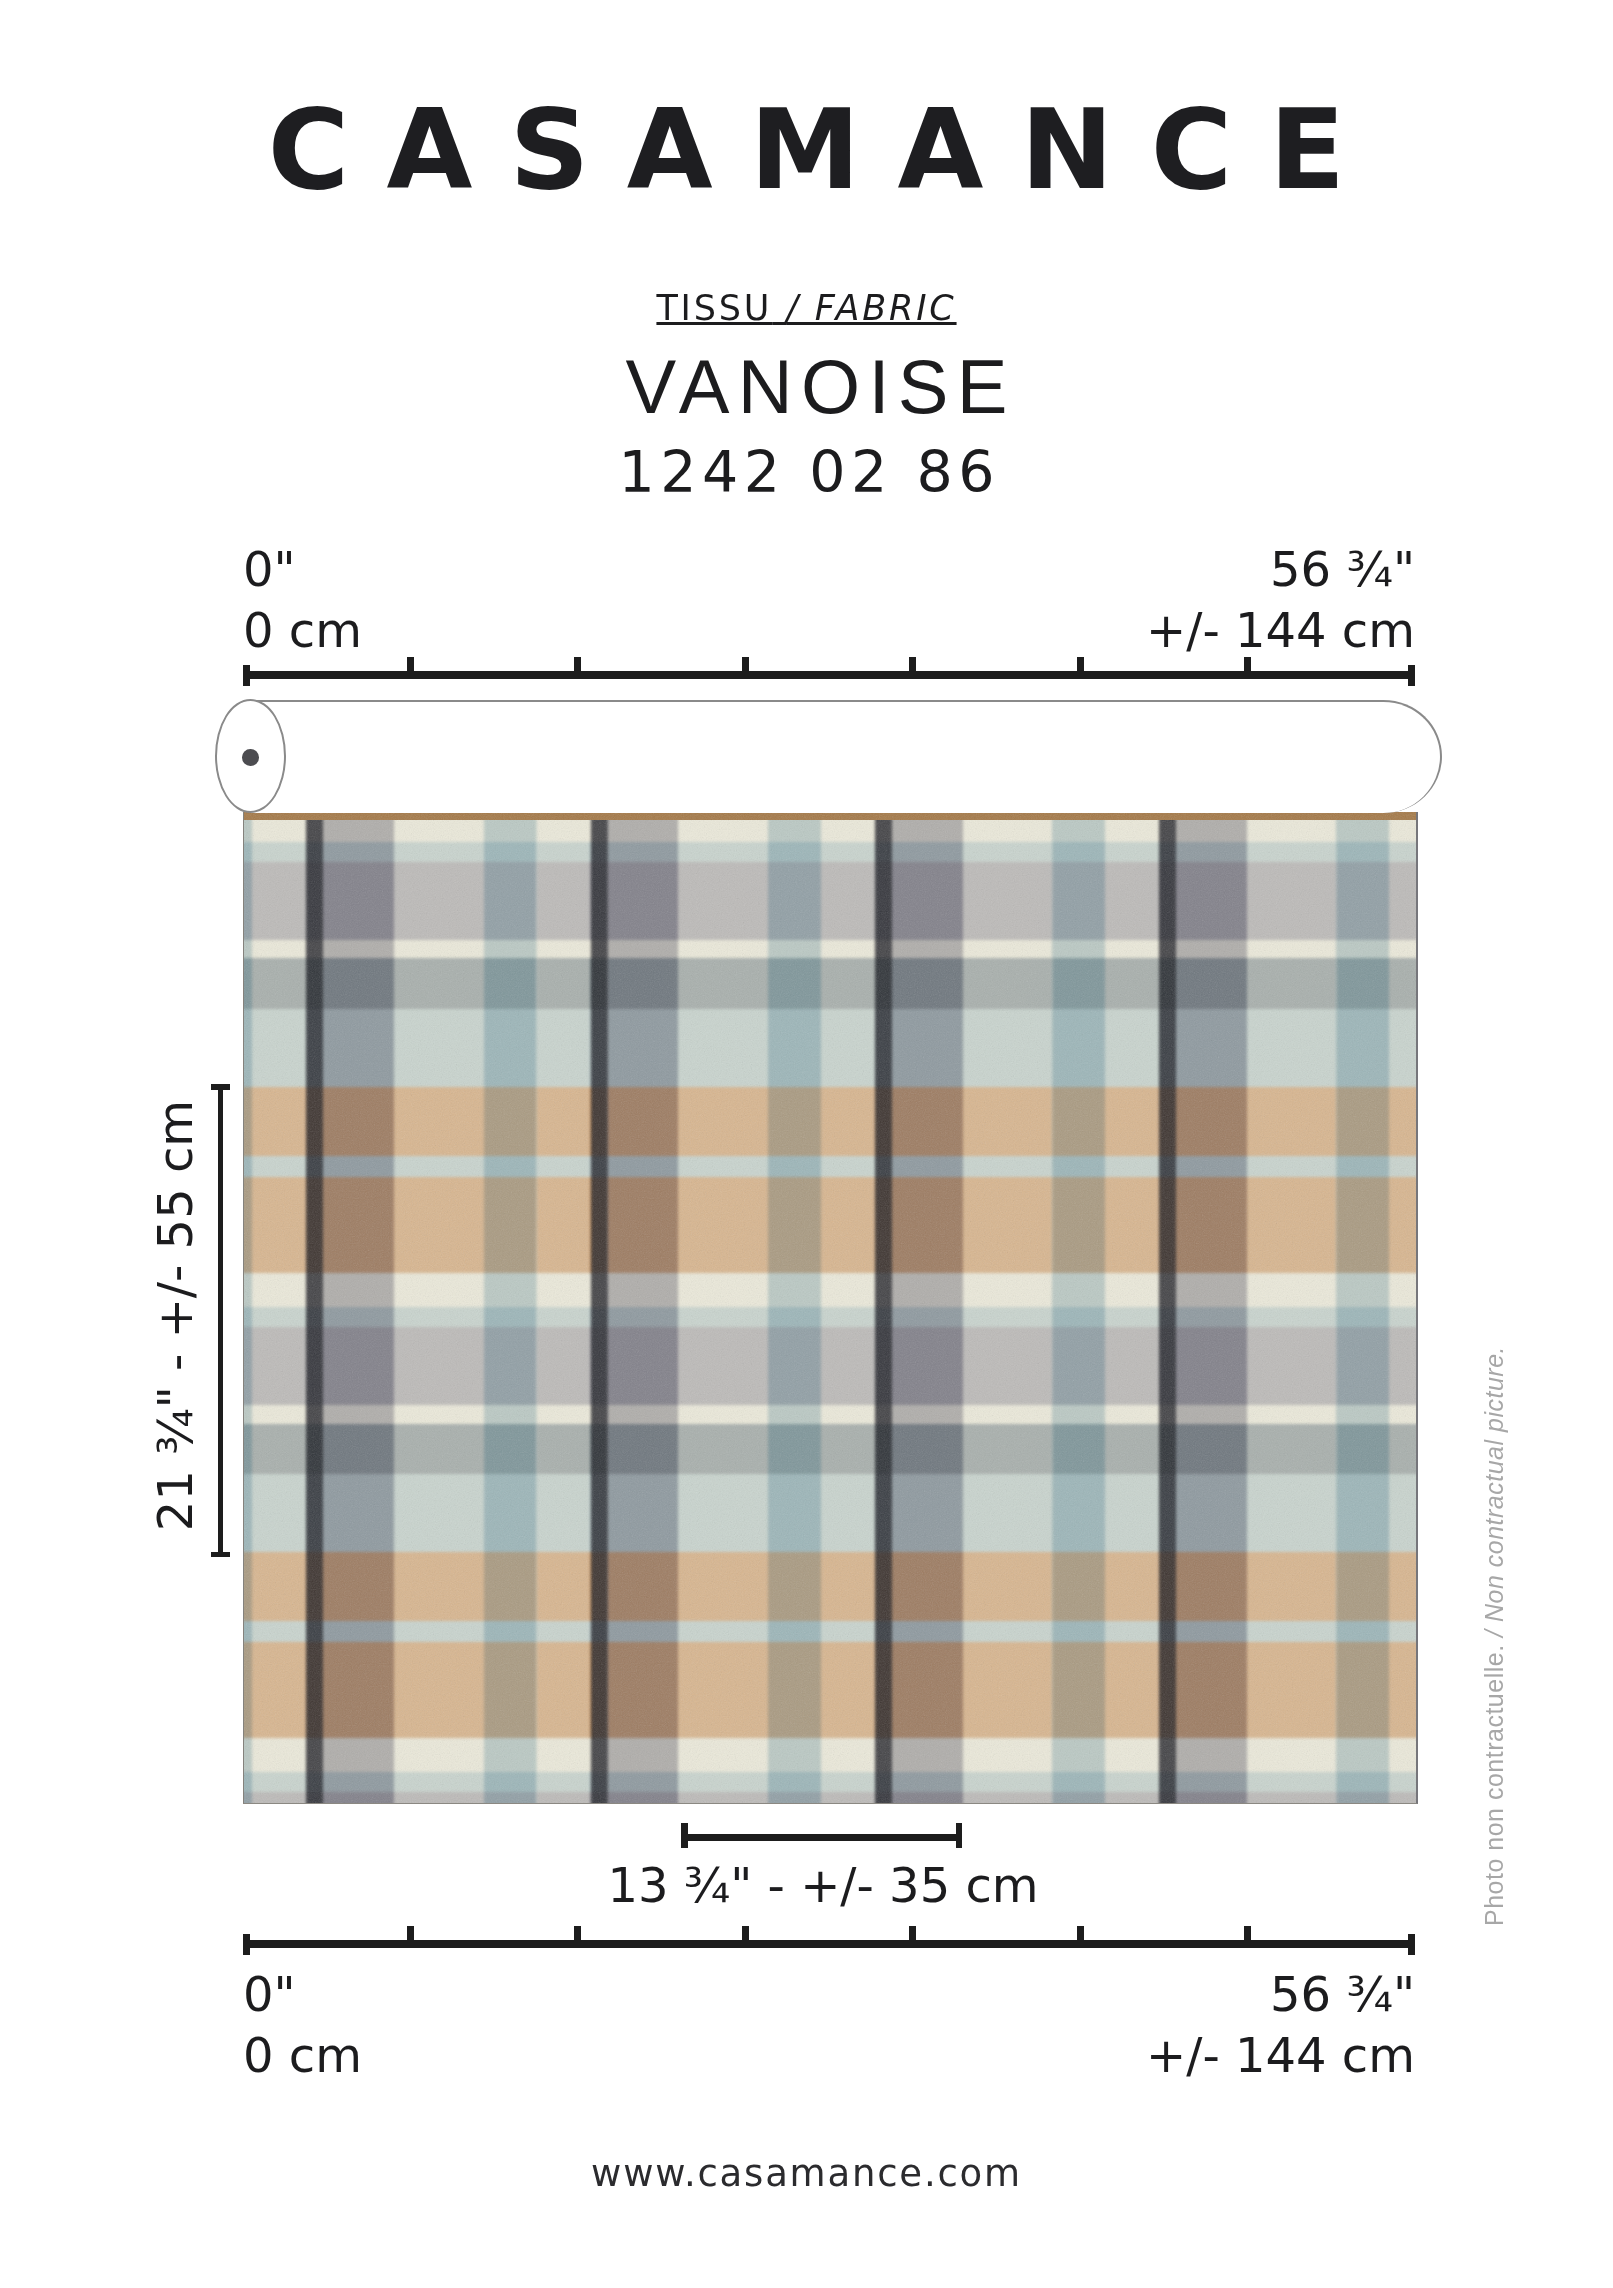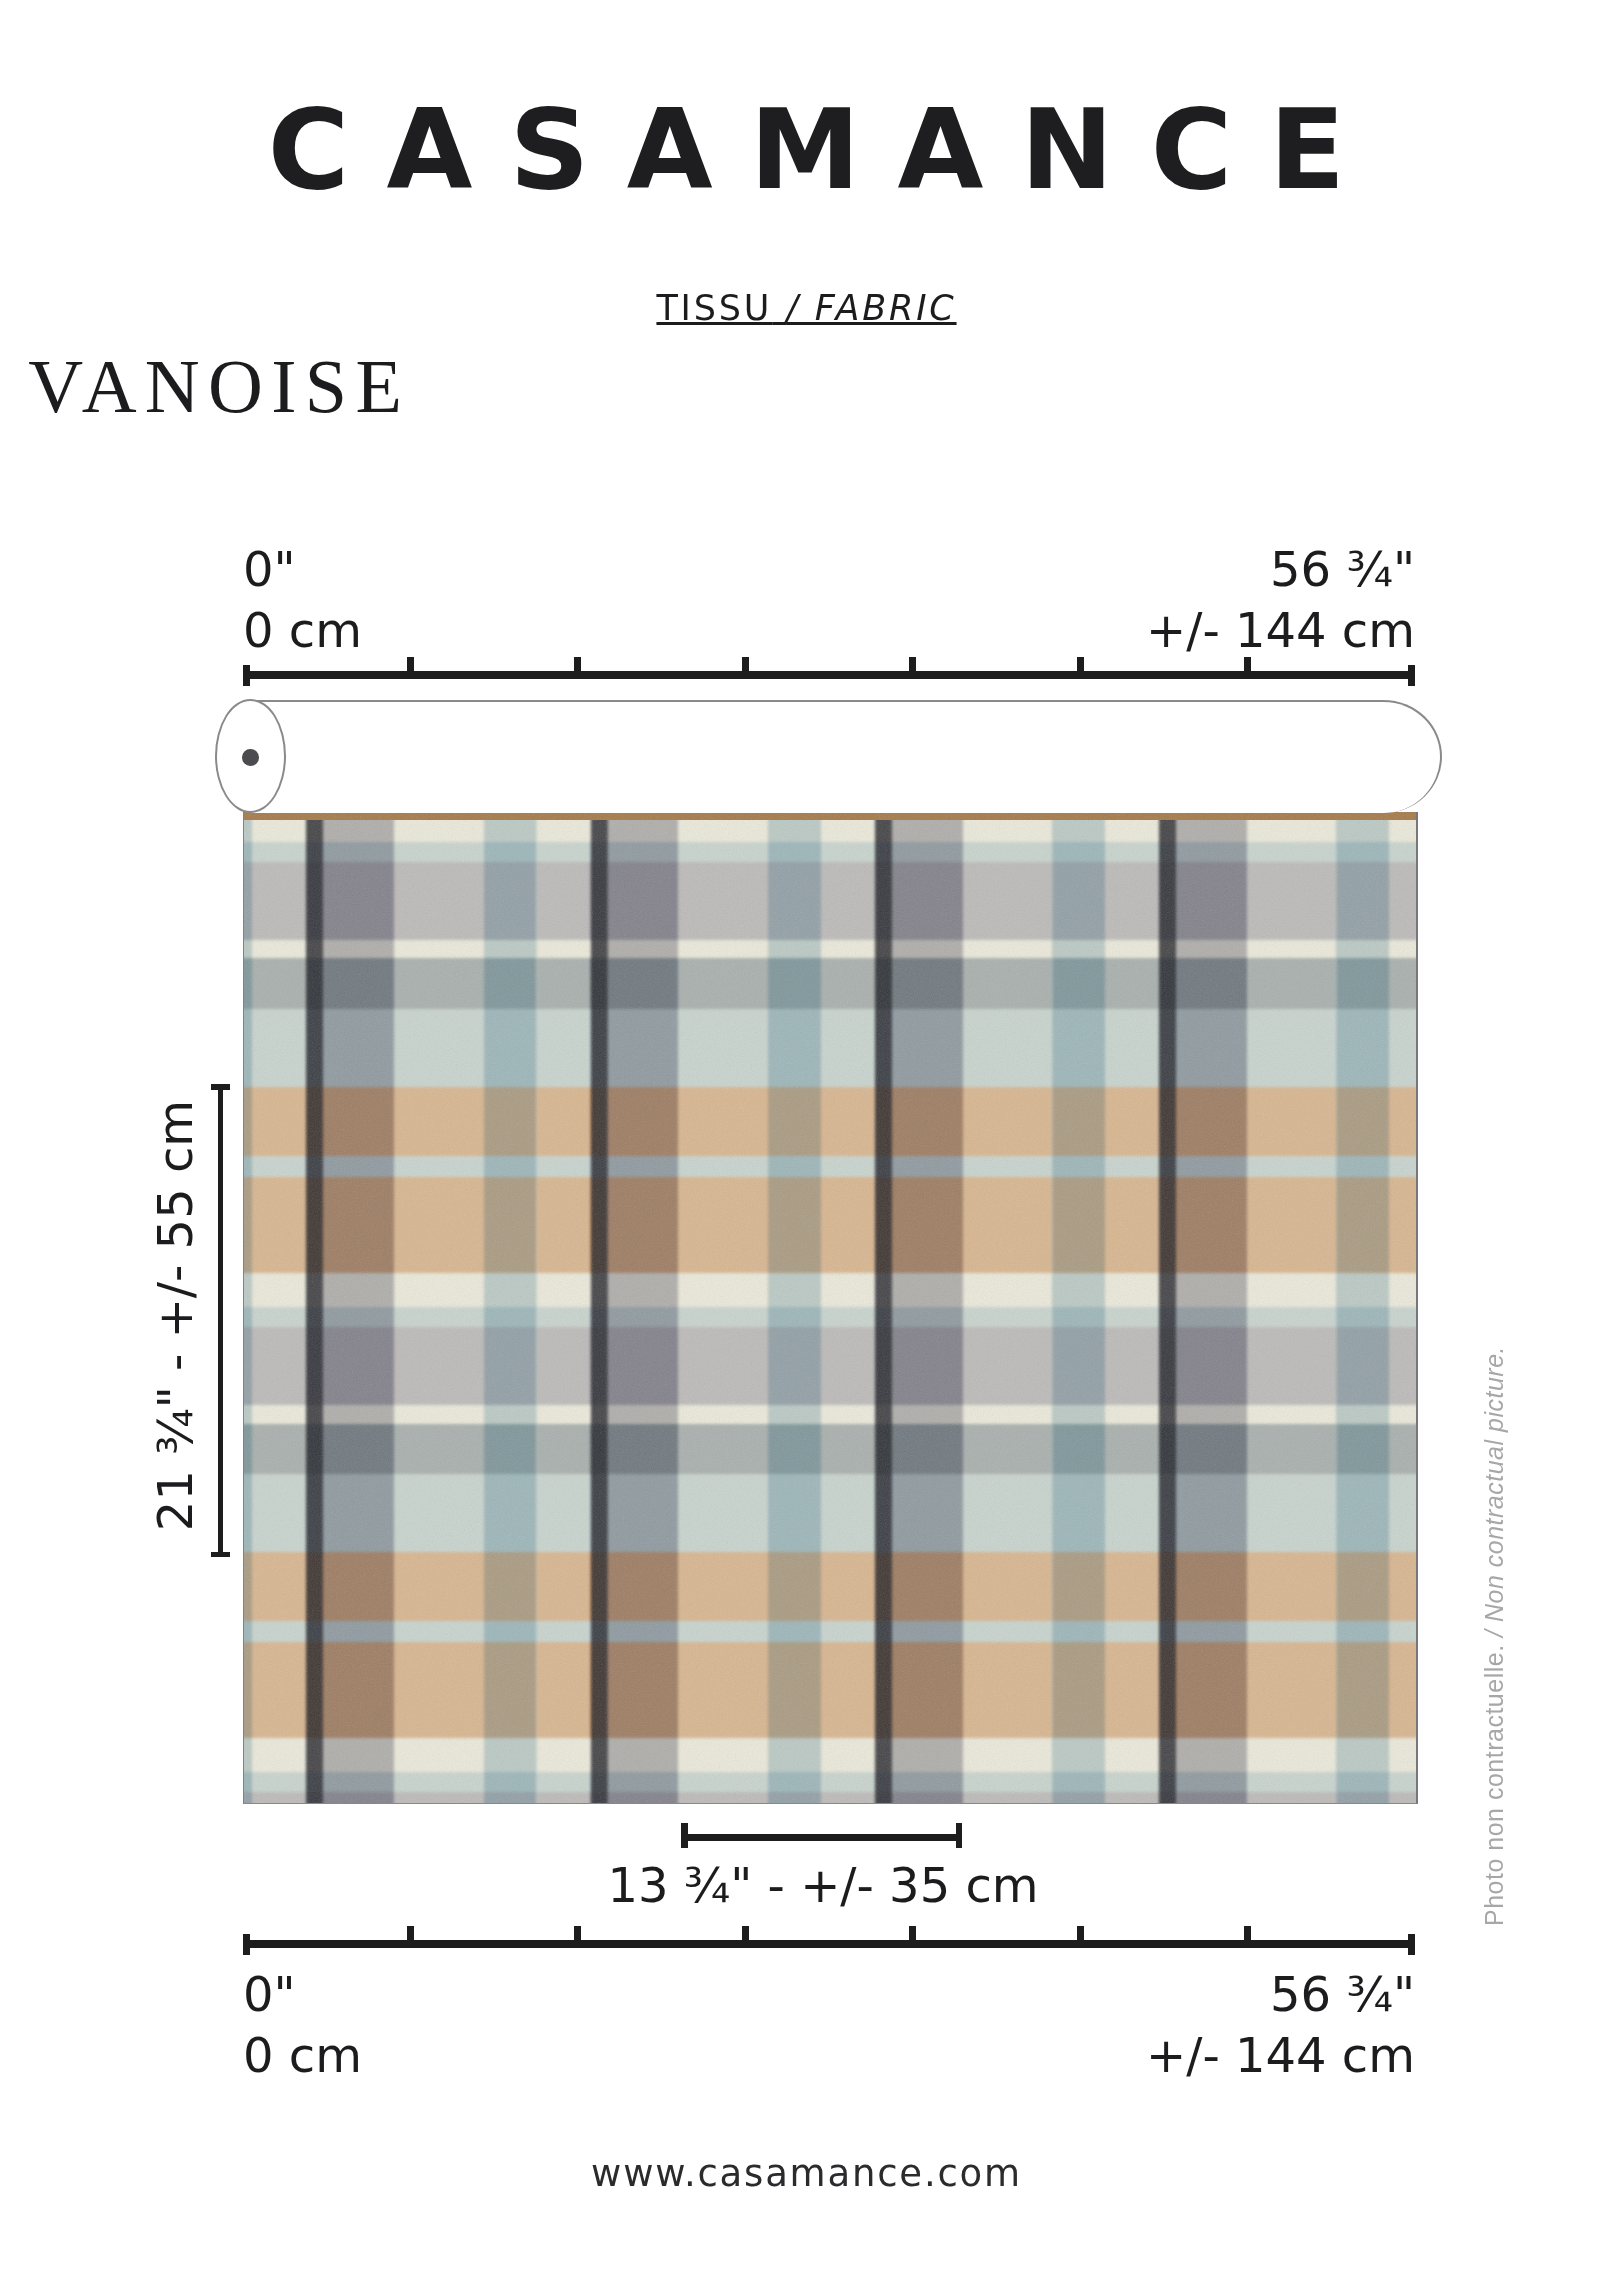--- a/index.html
+++ b/index.html
@@ -7,21 +7,21 @@
         font-family:"Liberation Sans",sans-serif;color:#1f1f22;}
   .abs{position:absolute;}
 
   
   .brand{left:0;right:0;top:85px;text-align:center;
          font-family:"DejaVu Sans",sans-serif;font-size:111px;font-weight:700;
          letter-spacing:.335em;text-indent:.335em;color:#1e1e21;white-space:nowrap;}
   .category{left:0;right:0;top:288px;text-align:center;font-family:"DejaVu Sans",sans-serif;
             font-size:35px;letter-spacing:2.8px;color:#1c1c1e;text-decoration:underline;}
   .category .en{font-style:italic;}
-  .prod-name{left:0;right:0;top:343px;text-align:left;font-family:Liberation Serif, serif;
+  .prod-name{left:0;right:0;top:343px;text-align:center;font-family:Liberation Sans, sans-serif;
              font-size:76px;letter-spacing:8.3px;text-indent:8.3px;color:#1c1c1e;padding-left:20px;}
   .prod-ref{left:0;right:0;top:439px;text-align:center;font-family:"DejaVu Sans",sans-serif;
             font-size:57px;letter-spacing:5.5px;text-indent:5.5px;color:#1c1c1e;}
 
   
   .h-ruler{height:37px;}
   .h-ruler .rline{position:absolute;left:0;right:0;top:17.5px;height:8.3px;background:#1d1d1d;}
   .h-ruler .tick{position:absolute;width:6.5px;top:3.7px;height:14.8px;background:#1d1d1d;}
   .h-ruler .tick.end{width:7.4px;top:12px;height:21px;}
   .ruler-top{left:243px;top:653px;width:1172px;}
@@ -81,20 +81,21 @@
 <body>
 
 <div class="page">
 
   <div class="abs brand">CASAMANCE</div>
   <div class="abs category">
     <span>TISSU</span>
     <span class="en">/ FABRIC</span>
   </div>
   <div class="abs prod-name">VANOISE</div>
+  <div class="abs prod-ref">1242 02 86</div>
 
   <div class="abs rlabel lab-tl">
     <div>0"</div>
     <div>0 cm</div>
   </div>
   <div class="abs rlabel lab-tr">
     <div>56 ¾"</div>
     <div>+/- 144 cm</div>
   </div>
 

